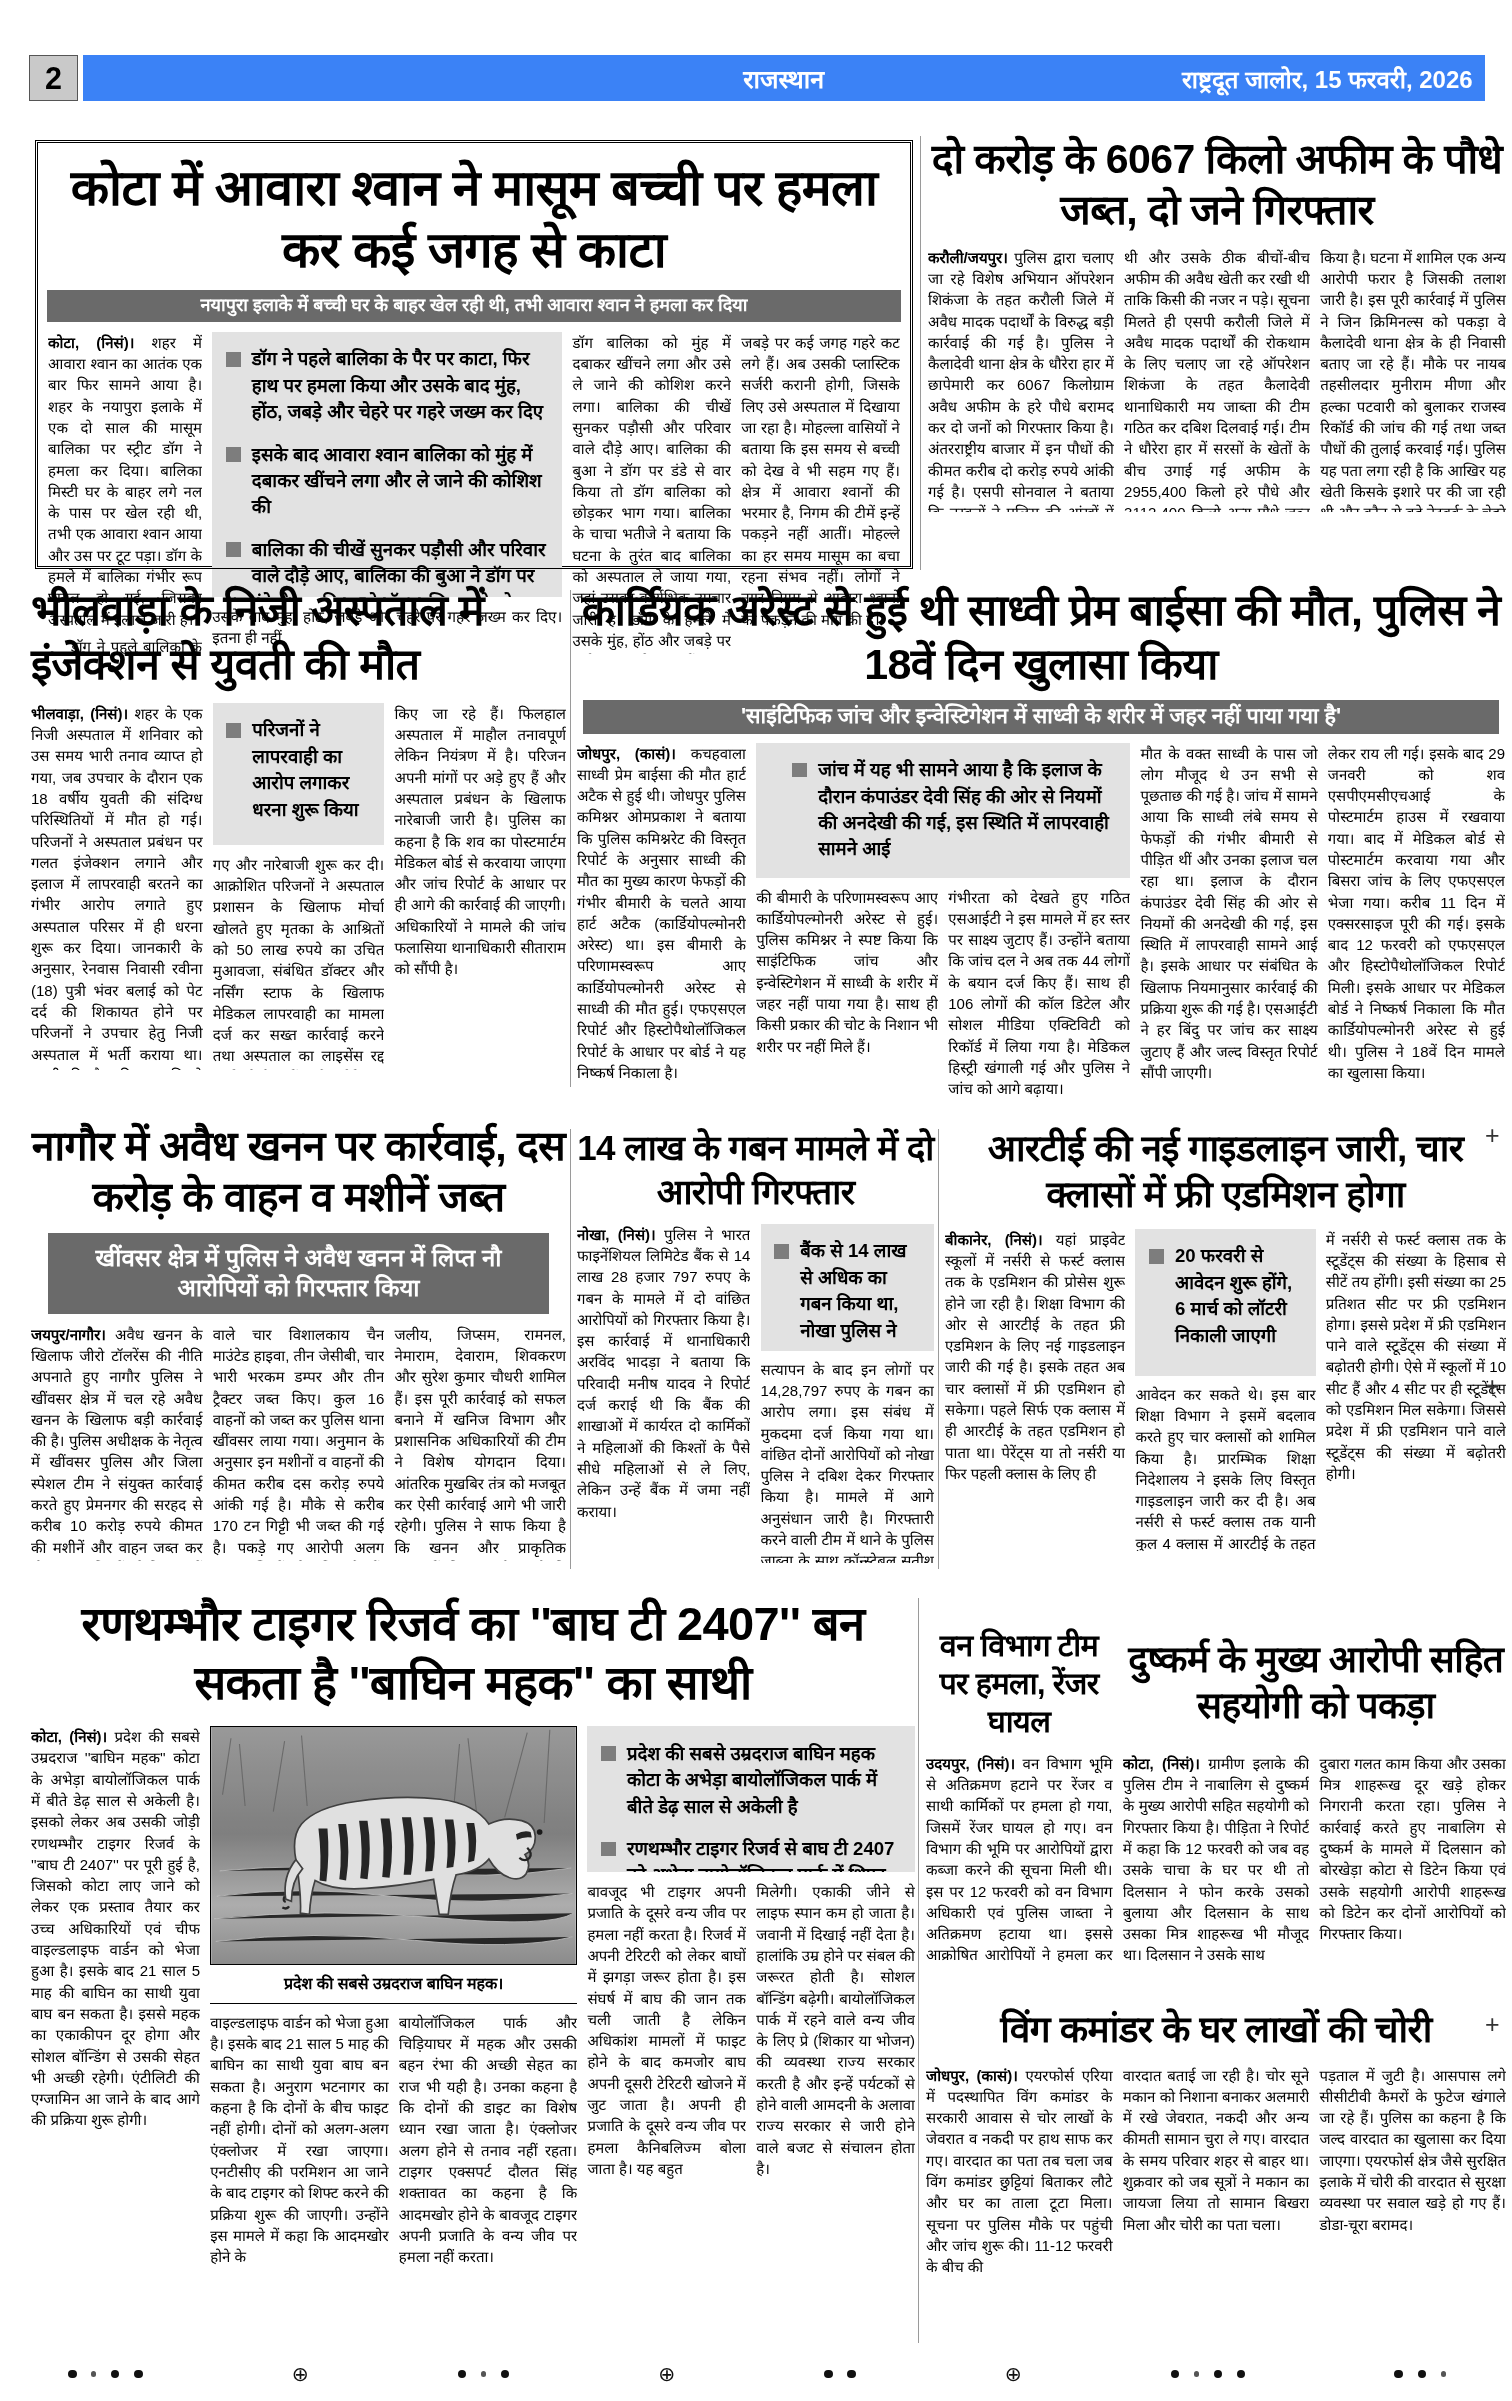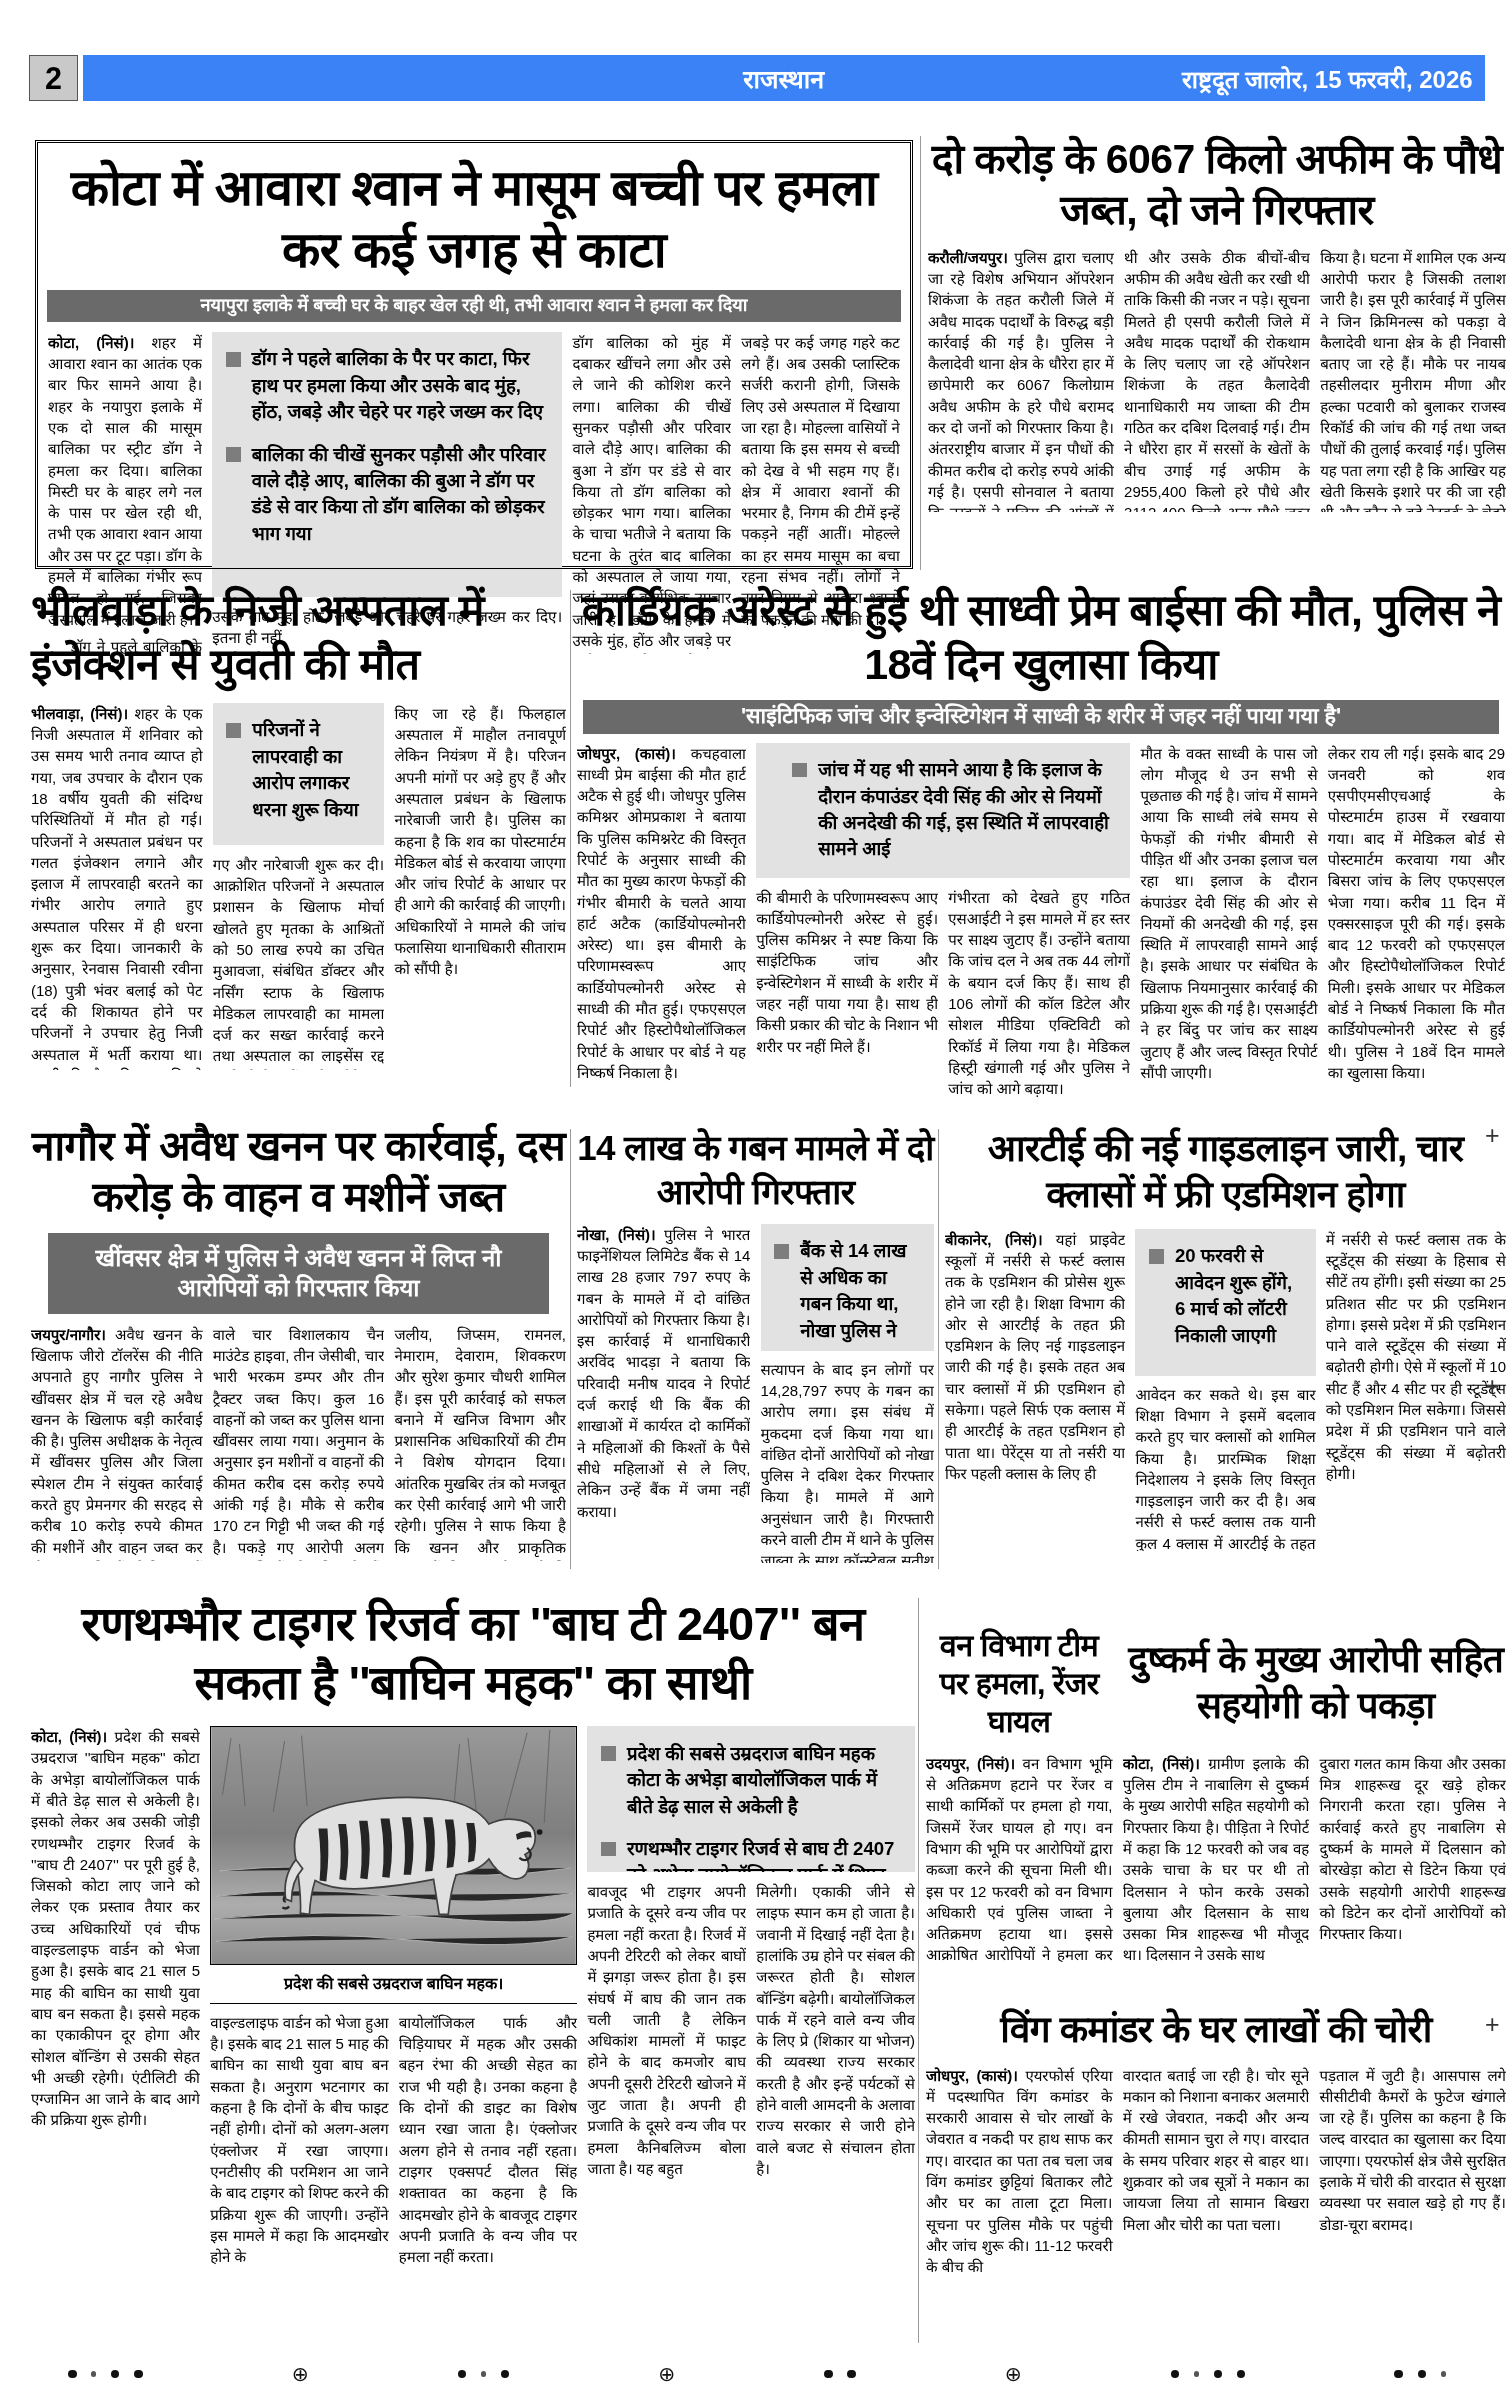--- a/index.html
+++ b/index.html
@@ -63,20 +63,24 @@
         <p>डॉग ने पहले बालिका के पैर पर काटा, फिर हाथ पर हमला किया और उसके बाद मुंह, होंठ, जबड़े और चेहरे पर गहरे जख्म कर दिए। इतना ही नहीं,</p>
       </div>
       <div style="flex:0 0 350px;display:flex;flex-direction:column;">
         <div class="hlbox" style="height:265px;">
           <div class="hl-item">
             <span class="sq"></span>
             <p>डॉग ने पहले बालिका के पैर पर काटा, फिर हाथ पर हमला किया और उसके बाद मुंह, होंठ, जबड़े और चेहरे पर गहरे जख्म कर दिए</p>
           </div>
           <div class="hl-item">
             <span class="sq"></span>
+            <p>इसके बाद आवारा श्वान बालिका को मुंह में दबाकर खींचने लगा और ले जाने की कोशिश की</p>
+          </div>
+          <div class="hl-item">
+            <span class="sq"></span>
             <p>बालिका की चीखें सुनकर पड़ौसी और परिवार वाले दौड़े आए, बालिका की बुआ ने डॉग पर डंडे से वार किया तो डॉग बालिका को छोड़कर भाग गया</p>
           </div>
         </div>
         <div class="col" style="margin-top:9px;font-size:15.2px;">उसके बाद मुंह, होंठ, जबड़े और चेहरे   पर गहरे जख्म कर दिए। इतना ही नहीं,</div>
       </div>
       <div class="col">डॉग बालिका को मुंह में दबाकर खींचने लगा और उसे ले जाने की कोशिश करने लगा। बालिका की चीखें सुनकर पड़ौसी और परिवार वाले दौड़े आए। बालिका की बुआ ने डॉग पर डंडे से वार किया तो डॉग बालिका को छोड़कर भाग गया। बालिका के चाचा भतीजे ने बताया कि घटना के तुरंत बाद बालिका को अस्पताल ले जाया गया, जहां उसका कार्यभिक उपचार जारी है। डॉग के हमले में उसके मुंह, होंठ और जबड़े पर कई जगह गहरे जख्म हैं।</div>
       <div class="col">जबड़े पर कई जगह गहरे कट लगे हैं। अब उसकी प्लास्टिक सर्जरी करानी होगी, जिसके लिए उसे अस्पताल में दिखाया जा रहा है। मोहल्ला वासियों ने बताया कि इस समय से बच्ची को देख वे भी सहम गए हैं। क्षेत्र में आवारा श्वानों की भरमार है, निगम की टीमें इन्हें पकड़ने नहीं आतीं। मोहल्ले का हर समय मासूम का बचा रहना संभव नहीं। लोगों ने नगर निगम से आवारा श्वानों को पकड़ने की मांग की है।</div>
     </div>
   </div>
 

